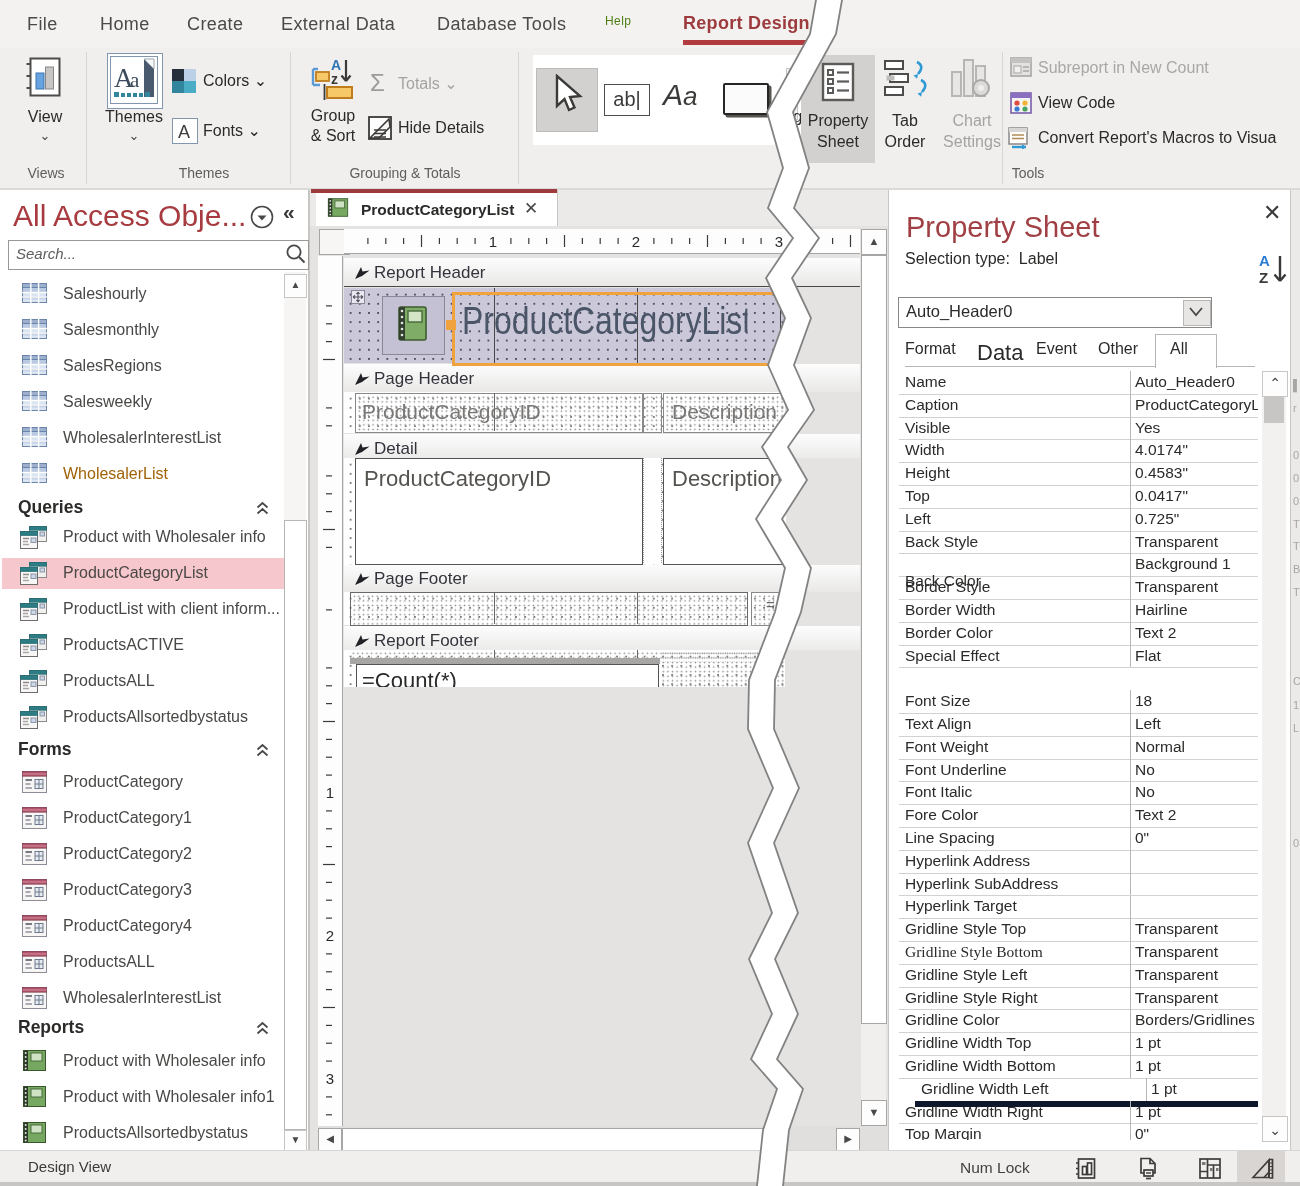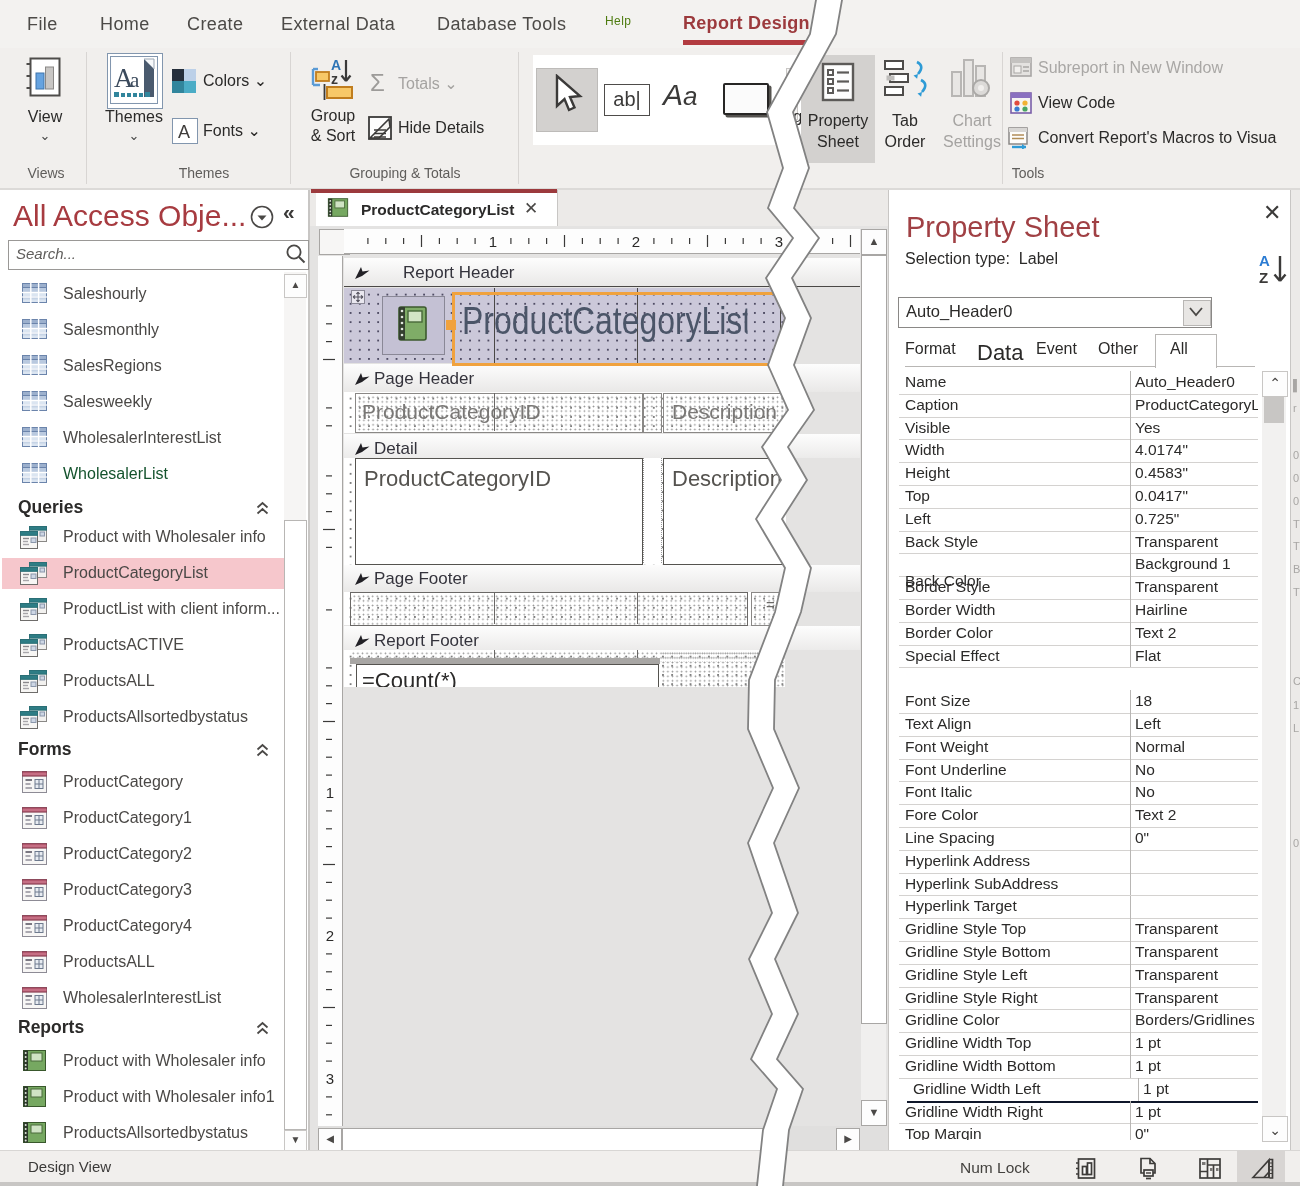--- a/index.html
+++ b/index.html
@@ -132,21 +132,21 @@
 <circle cx="33" cy="30" r="3" fill="#f1efed"></circle>
 </svg>
 <div style="position:absolute;left:933px;top:110px;width:78px;height:42px;font-size:16px;color:#a5a3a1;text-align:center;line-height:21px;">Chart<br>Settings</div>
 <svg style="position:absolute;left:1010px;top:57px;width:22px;height:20px;" viewBox="0 0 22 20">
 <rect x="1" y="1" width="20" height="18" fill="#e4e2e0" stroke="#a8a6a4" stroke-width="1.6"></rect>
 <rect x="1" y="1" width="20" height="5" fill="#c4c2c0"></rect>
 <rect x="4" y="9" width="7" height="7" fill="#f2f0ee" stroke="#a8a6a4"></rect>
 <line x1="13" y1="10" x2="19" y2="10" stroke="#a8a6a4" stroke-width="1.5"></line>
 <line x1="13" y1="14" x2="19" y2="14" stroke="#a8a6a4" stroke-width="1.5"></line>
 </svg>
-<div class="lbl" style="position:absolute;left:1038px;top:59px;font-size:16px;color:#a9a7a5;">Subreport in New Window</div>
+<div class="lbl" style="position:absolute;left:1038px;top:59px;font-size:16px;color:#a9a7a5;">Subreport in New Count</div>
 <svg style="position:absolute;left:1010px;top:92px;width:22px;height:22px;" viewBox="0 0 22 22">
 <rect x="1" y="1" width="20" height="20" fill="#f6f4f2" stroke="#7a5ea8" stroke-width="1.6"></rect>
 <rect x="1" y="1" width="20" height="5" fill="#8a6fc0"></rect>
 <circle cx="7" cy="11" r="2.6" fill="#e04a3f"></circle>
 <circle cx="15" cy="11" r="2.6" fill="#f2b234"></circle>
 <circle cx="7" cy="17" r="2.6" fill="#3a7bd0"></circle>
 <circle cx="15" cy="17" r="2.6" fill="#4aa564"></circle>
 </svg>
 <div class="lbl" style="position:absolute;left:1038px;top:94px;font-size:16px;color:#2b2a29;">View Code</div>
 <svg style="position:absolute;left:1008px;top:127px;width:24px;height:22px;" viewBox="0 0 24 22">
@@ -235,21 +235,21 @@
 <svg style="position:absolute;left:22px;top:463px;width:25px;height:20px;" viewBox="0 0 25 20">
 <rect x="0.5" y="0.5" width="24" height="19" fill="#dbe5f1" stroke="#6b84ab"></rect>
 <rect x="0.5" y="0.5" width="24" height="4" fill="#9cb0cd" stroke="#6b84ab"></rect>
 <rect x="1" y="5" width="23" height="4" fill="#b9c9df"></rect>
 <rect x="1" y="13" width="23" height="3.5" fill="#c5d3e5"></rect>
 <line x1="8.8" y1="0" x2="8.8" y2="20" stroke="#fff" stroke-width="1.4"></line>
 <line x1="16.6" y1="0" x2="16.6" y2="20" stroke="#fff" stroke-width="1.4"></line>
 <line x1="0" y1="9.5" x2="25" y2="9.5" stroke="#fff" stroke-width="1.4"></line>
 <line x1="0" y1="14" x2="25" y2="14" stroke="#fff" stroke-width="1.2"></line>
 </svg>
-<div style="position:absolute;left:63px;top:465px;width:215px;height:20px;font-size:16px;color:#14532d;overflow:hidden;"><span class="lbl">WholesalerList</span></div>
+<div style="position:absolute;left:63px;top:465px;width:215px;height:20px;font-size:16px;color:#a16207;overflow:hidden;"><span class="lbl">WholesalerList</span></div>
 <div class="lbl" style="position:absolute;left:18px;top:497px;font-size:17.5px;font-weight:bold;color:#2b2a29;">Queries</div>
 <svg style="position:absolute;left:255px;top:501px;width:15px;height:15px;" viewBox="0 0 15 15">
     <path d="M2.5 6.5 L7.5 2 L12.5 6.5 M2.5 12.5 L7.5 8 L12.5 12.5" stroke="#4a4846" stroke-width="1.7" fill="none"></path>
   </svg>
 <svg style="position:absolute;left:20px;top:526px;width:27px;height:24px;" viewBox="0 0 27 24">
 <rect x="9.5" y="0.5" width="17" height="15" fill="#f2f1ef" stroke="#8a8886"></rect>
 <rect x="9.5" y="0.5" width="17" height="3.6" fill="#2e7d85" stroke="#2a6f76"></rect>
 <line x1="12" y1="7" x2="18" y2="7" stroke="#9a989c" stroke-width="1.4"></line>
 <line x1="12" y1="10" x2="16" y2="10" stroke="#b8b6ba" stroke-width="1.4"></line>
 <rect x="20" y="6" width="4.5" height="4" fill="#cdd6e4" stroke="#8a96aa"></rect>
@@ -551,21 +551,21 @@
 <div style="position:absolute;left:861px;top:255px;width:24px;height:767px;background:#fff;border:1px solid #a8a6a4;"></div>
 <div style="position:absolute;left:861px;top:1100px;width:24px;height:24px;background:#fdfdfd;border:1px solid #a8a6a4;font-size:11px;color:#4a4846;text-align:center;line-height:23px;">▼</div>
 <div style="position:absolute;left:318px;top:1126px;width:570px;height:24px;background:#e0dfde;"></div>
 <div style="position:absolute;left:318px;top:1128px;width:22px;height:21px;background:#fdfdfd;border:1px solid #a8a6a4;font-size:10px;color:#4a4846;text-align:center;line-height:19px;">◀</div>
 <div style="position:absolute;left:342px;top:1128px;width:428px;height:21px;background:#fff;border:1px solid #a8a6a4;"></div>
 <div style="position:absolute;left:836px;top:1128px;width:22px;height:21px;background:#fdfdfd;border:1px solid #a8a6a4;font-size:10px;color:#4a4846;text-align:center;line-height:19px;">▶</div>
 <div style="position:absolute;left:344px;top:258px;width:516px;height:28px;background:linear-gradient(#fdfdfd,#e9e8e7);border-bottom:1.5px solid #4a4846;"></div>
 <svg style="position:absolute;left:354px;top:266px;width:16px;height:14px;" viewBox="0 0 16 14">
 <path d="M1 13 L7 1 L8.5 5.5 L15.5 4.5 L8 10 Z" fill="#222126"></path>
 </svg>
-<div class="lbl" style="position:absolute;left:374px;top:263px;font-size:17px;color:#34333c;margin-left:29px;">Report Header</div>
+<div class="lbl" style="position:absolute;left:374px;top:263px;font-size:17px;color:#34333c;">Report Header</div>
 <div style="position:absolute;left:344px;top:364px;width:516px;height:28px;background:linear-gradient(#fdfdfd,#e9e8e7);border-bottom:1.5px solid #4a4846;"></div>
 <svg style="position:absolute;left:354px;top:372px;width:16px;height:14px;" viewBox="0 0 16 14">
 <path d="M1 13 L7 1 L8.5 5.5 L15.5 4.5 L8 10 Z" fill="#222126"></path>
 </svg>
 <div class="lbl" style="position:absolute;left:374px;top:369px;font-size:17px;color:#34333c;">Page Header</div>
 <div style="position:absolute;left:344px;top:434px;width:516px;height:28px;background:linear-gradient(#fdfdfd,#e9e8e7);border-bottom:1.5px solid #4a4846;"></div>
 <svg style="position:absolute;left:354px;top:442px;width:16px;height:14px;" viewBox="0 0 16 14">
 <path d="M1 13 L7 1 L8.5 5.5 L15.5 4.5 L8 10 Z" fill="#222126"></path>
 </svg>
 <div class="lbl" style="position:absolute;left:374px;top:439px;font-size:17px;color:#34333c;">Detail</div>
@@ -790,21 +790,21 @@
       <div style="position:absolute;left:6px;top:2px;font-size:15.5px;color:#2b2a29;white-space:nowrap;">Hyperlink SubAddress</div>
       <div style="position:absolute;left:231px;top:0;width:128px;height:22.8px;border-left:1px solid #b8b6b4;overflow:hidden;"></div>
     </div>
     <div style="position:absolute;left:0;top:547.2px;width:359px;height:22.8px;border-bottom:1px solid #d4d2d0;">
       <div style="position:absolute;left:6px;top:2px;font-size:15.5px;color:#2b2a29;white-space:nowrap;">Gridline Style Top</div>
       <div style="position:absolute;left:231px;top:0;width:128px;height:22.8px;border-left:1px solid #b8b6b4;overflow:hidden;">
         <div style="position:absolute;left:4px;top:2px;font-size:15.5px;color:#2b2a29;white-space:nowrap;">Transparent</div>
       </div>
     </div>
     <div style="position:absolute;left:0;top:570.0px;width:359px;height:22.8px;border-bottom:1px solid #d4d2d0;">
-      <div style="position:absolute;left:6px;top:2px;font-size:15.5px;color:#2b2a29;white-space:nowrap;">Gridline Style Bottom</div>
+      <div style="position:absolute;left:6px;top:2px;font-size:15.5px;color:#2b2a29;white-space:nowrap;font-family:Liberation Serif, serif;">Gridline Style Bottom</div>
       <div style="position:absolute;left:231px;top:0;width:128px;height:22.8px;border-left:1px solid #b8b6b4;overflow:hidden;">
         <div style="position:absolute;left:4px;top:2px;font-size:15.5px;color:#2b2a29;white-space:nowrap;">Transparent</div>
       </div>
     </div>
     <div style="position:absolute;left:0;top:592.8px;width:359px;height:22.8px;border-bottom:1px solid #d4d2d0;">
       <div style="position:absolute;left:6px;top:2px;font-size:15.5px;color:#2b2a29;white-space:nowrap;">Gridline Style Left</div>
       <div style="position:absolute;left:231px;top:0;width:128px;height:22.8px;border-left:1px solid #b8b6b4;overflow:hidden;">
         <div style="position:absolute;left:4px;top:2px;font-size:15.5px;color:#2b2a29;white-space:nowrap;">Transparent</div>
       </div>
     </div>
@@ -825,21 +825,21 @@
       <div style="position:absolute;left:231px;top:0;width:128px;height:22.8px;border-left:1px solid #b8b6b4;overflow:hidden;">
         <div style="position:absolute;left:4px;top:2px;font-size:15.5px;color:#2b2a29;white-space:nowrap;">1 pt</div>
       </div>
     </div>
     <div style="position:absolute;left:0;top:684.0px;width:359px;height:22.8px;border-bottom:1px solid #d4d2d0;">
       <div style="position:absolute;left:6px;top:2px;font-size:15.5px;color:#2b2a29;white-space:nowrap;">Gridline Width Bottom</div>
       <div style="position:absolute;left:231px;top:0;width:128px;height:22.8px;border-left:1px solid #b8b6b4;overflow:hidden;">
         <div style="position:absolute;left:4px;top:2px;font-size:15.5px;color:#2b2a29;white-space:nowrap;">1 pt</div>
       </div>
     </div>
-    <div style="position:absolute;left:8px;top:706.8px;width:359px;height:22.8px;border-bottom:2px solid #0f172a;text-align:right;">
+    <div style="position:absolute;left:16px;top:706.8px;width:359px;height:22.8px;border-bottom:6px solid #0f172a;text-align:right;">
       <div style="position:absolute;left:6px;top:2px;font-size:15.5px;color:#2b2a29;white-space:nowrap;">Gridline Width Left</div>
       <div style="position:absolute;left:231px;top:0;width:128px;height:22.8px;border-left:1px solid #b8b6b4;overflow:hidden;">
         <div style="position:absolute;left:4px;top:2px;font-size:15.5px;color:#2b2a29;white-space:nowrap;">1 pt</div>
       </div>
     </div>
     <div style="position:absolute;left:0;top:729.6px;width:359px;height:22.8px;border-bottom:1px solid #d4d2d0;">
       <div style="position:absolute;left:6px;top:2px;font-size:15.5px;color:#2b2a29;white-space:nowrap;">Gridline Width Right</div>
       <div style="position:absolute;left:231px;top:0;width:128px;height:22.8px;border-left:1px solid #b8b6b4;overflow:hidden;">
         <div style="position:absolute;left:4px;top:2px;font-size:15.5px;color:#2b2a29;white-space:nowrap;">1 pt</div>
       </div>

